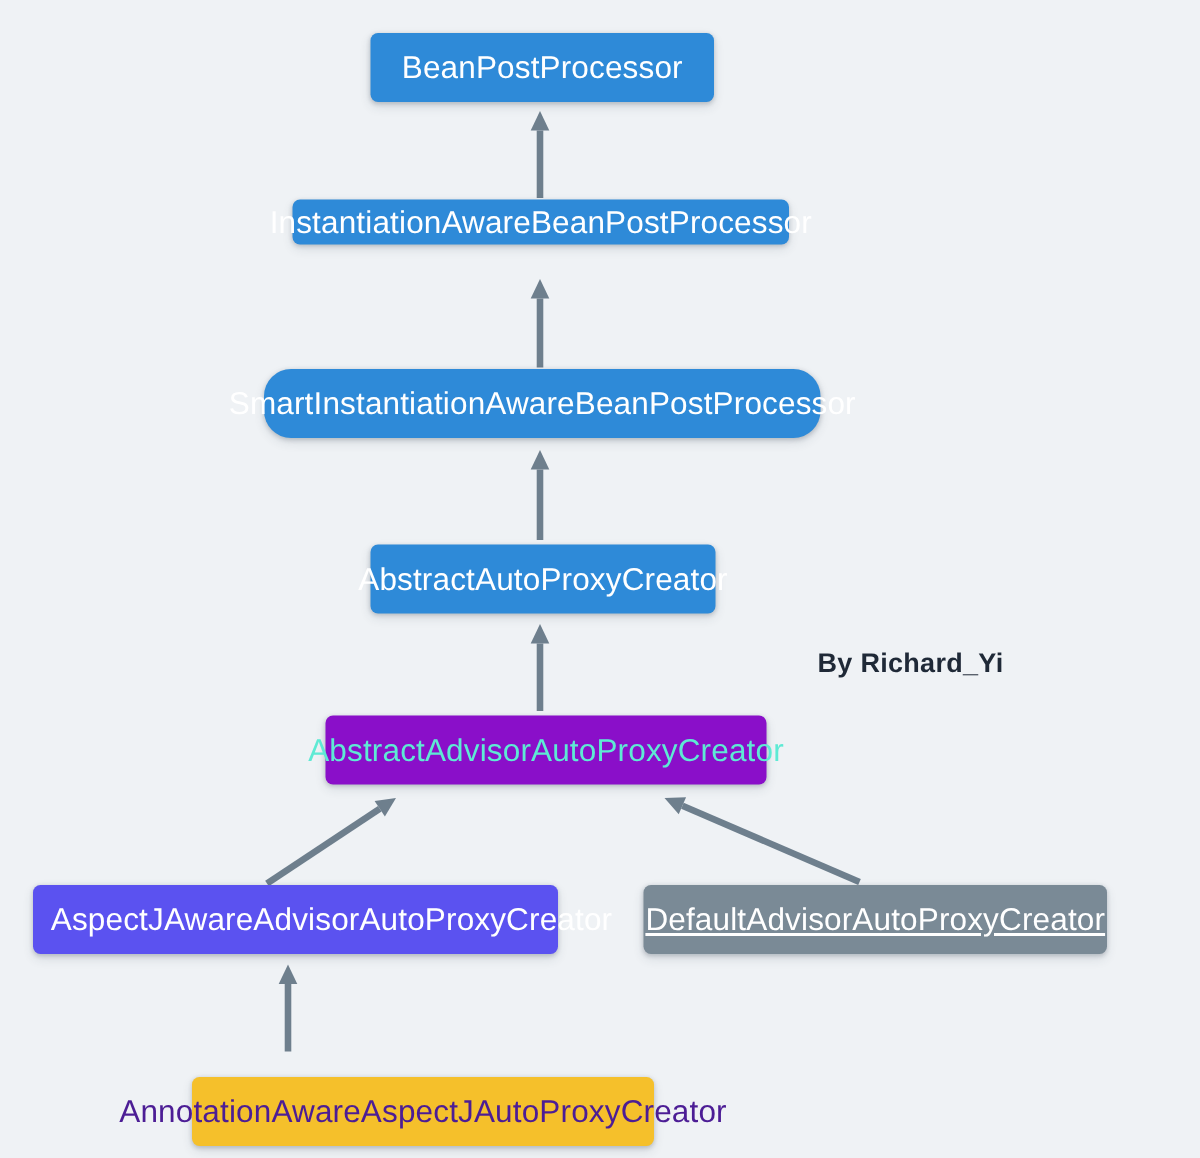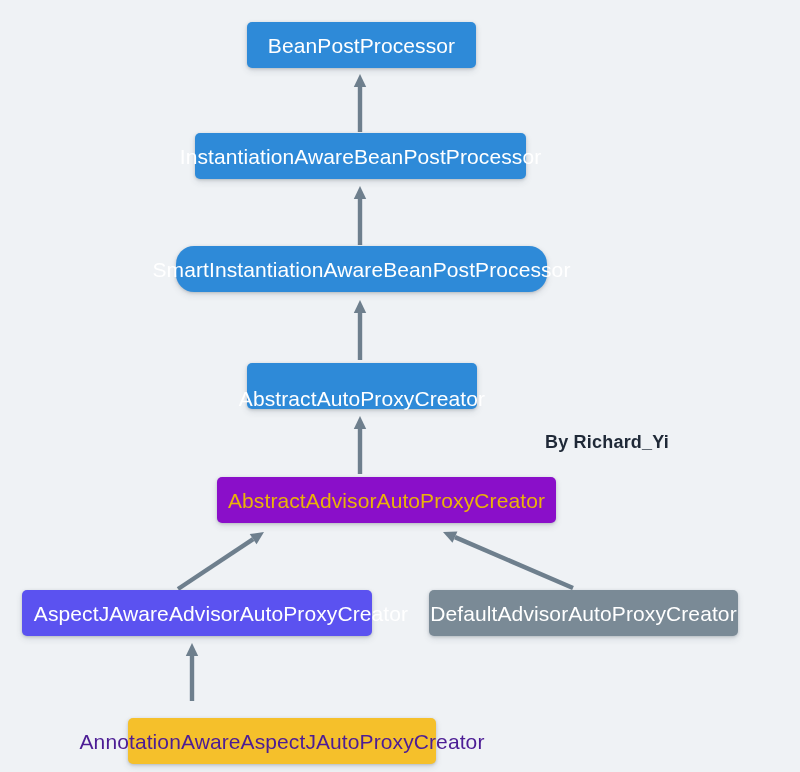--- a/index.html
+++ b/index.html
@@ -89,36 +89,36 @@
       <g>
         <line x1="192" y1="701" x2="192" y2="656" stroke="#6e7f8d" stroke-width="4.4" stroke-linecap="butt"></line>
         <polygon points="192,643 198.2,656 185.8,656" fill="#6e7f8d"></polygon>
       </g>
     </svg>
 
   <div id="node-layer">
       <div class="node" style="left: 247px; top: 22px; width: 229px; height: 46px; background: rgb(46, 138, 216); color: rgb(255, 255, 255);">
         <span class="node-label">BeanPostProcessor</span>
       </div>
-      <div class="node" style="left: 195px; top: 133px; width: 331px; height: 46px; background: rgb(46, 138, 216); color: rgb(255, 255, 255);">
+      <div class="node" style="left: 195px; top: 133px; width: 331px; height: 30px; background: rgb(46, 138, 216); color: rgb(255, 255, 255);">
         <span class="node-label">InstantiationAwareBeanPostProcessor</span>
       </div>
       <div class="node" style="left: 176px; top: 246px; width: 371px; height: 46px; background: rgb(46, 138, 216); color: rgb(255, 255, 255); border-radius: 18px;">
         <span class="node-label">SmartInstantiationAwareBeanPostProcessor</span>
       </div>
-      <div class="node" style="left: 247px; top: 363px; width: 230px; height: 46px; background: rgb(46, 138, 216); color: rgb(255, 255, 255); align-items: flex-end;">
+      <div class="node" style="left: 247px; top: 363px; width: 230px; height: 46px; background: rgb(46, 138, 216); color: rgb(255, 255, 255);">
         <span class="node-label">AbstractAutoProxyCreator</span>
       </div>
-      <div class="node" style="left: 217px; top: 477px; width: 339px; height: 46px; background: rgb(138, 15, 201); color: #eab308;">
+      <div class="node" style="left: 217px; top: 477px; width: 294px; height: 46px; background: rgb(138, 15, 201); color: #5eead4;">
         <span class="node-label">AbstractAdvisorAutoProxyCreator</span>
       </div>
       <div class="node" style="left: 22px; top: 590px; width: 350px; height: 46px; background: rgb(91, 82, 240); color: rgb(255, 255, 255); padding-left: 48px;">
         <span class="node-label">AspectJAwareAdvisorAutoProxyCreator</span>
       </div>
-      <div class="node" style="left: 429px; top: 590px; width: 309px; height: 46px; background: rgb(122, 138, 150); color: rgb(255, 255, 255);">
+      <div class="node" style="left: 429px; top: 590px; width: 309px; height: 46px; background: rgb(122, 138, 150); color: rgb(255, 255, 255); text-decoration: underline;">
         <span class="node-label">DefaultAdvisorAutoProxyCreator</span>
       </div>
       <div class="node" style="left: 128px; top: 703px; width: 308px; height: 46px; background: rgb(245, 192, 43); color: #4c1d95; margin-top: 15px;">
         <span class="node-label">AnnotationAwareAspectJAutoProxyCreator</span>
       </div>
     </div>
 
   <div class="byline" style="left: 545px; top: 432px; color: rgb(31, 41, 55);">
     <span>By Richard_Yi</span>
   </div>

